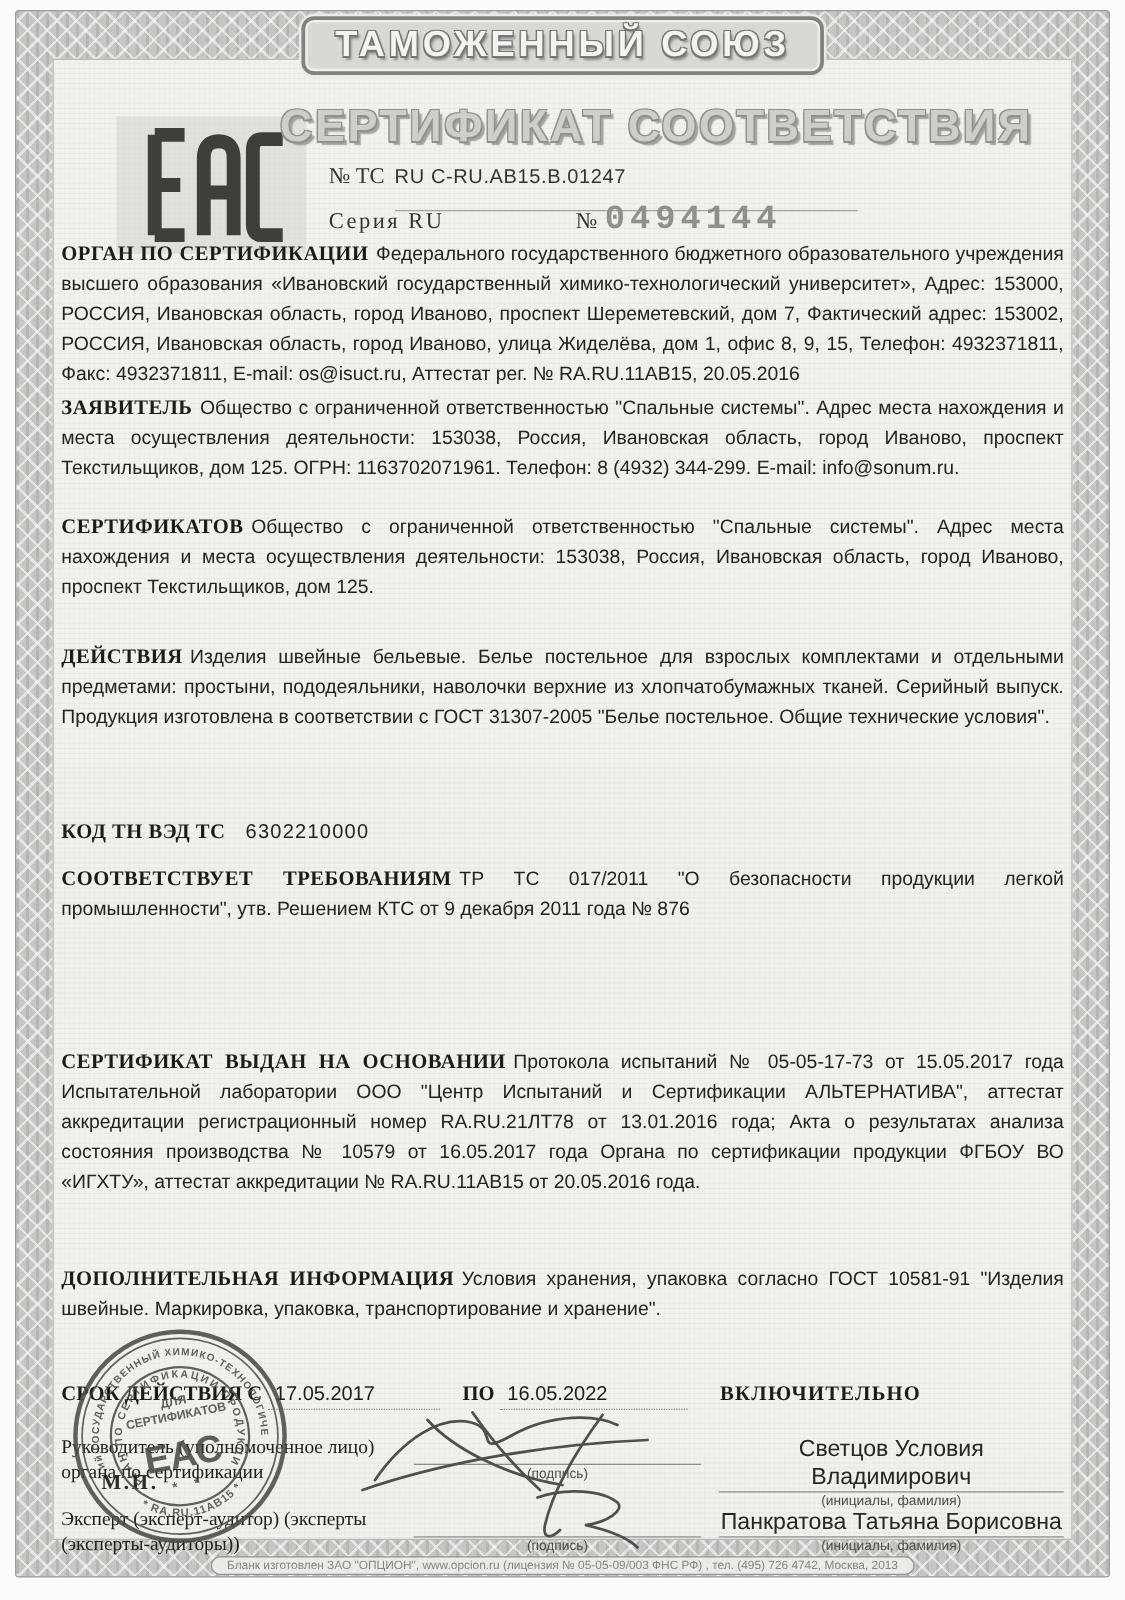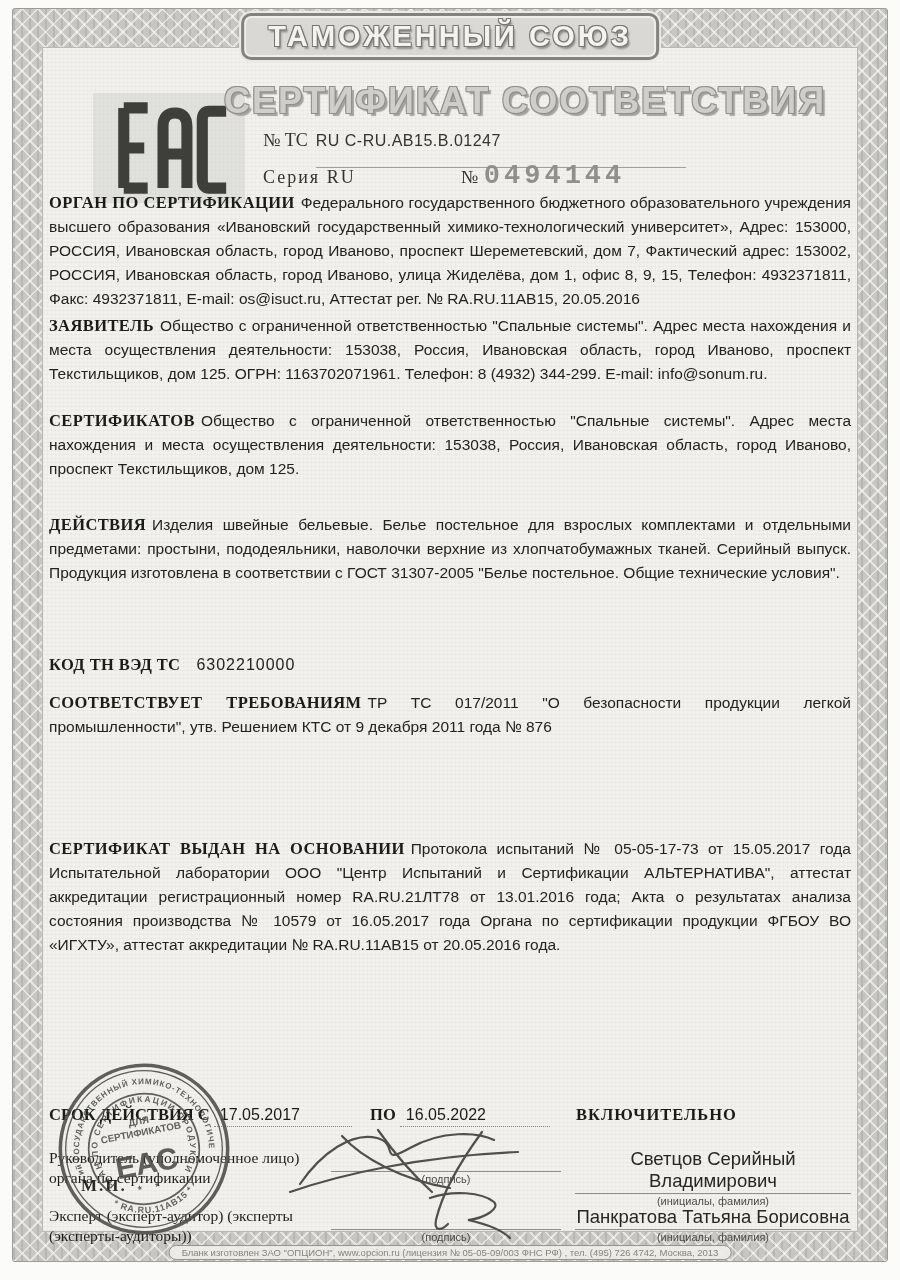--- a/index.html
+++ b/index.html
@@ -168,39 +168,40 @@
     <p class="section s-prod"><b class="h">ДЕЙСТВИЯ</b><span>Изделия швейные бельевые. Белье постельное для взрослых комплектами и отдельными предметами: простыни, пододеяльники, наволочки верхние из хлопчатобумажных тканей. Серийный выпуск. Продукция изготовлена в соответствии с ГОСТ 31307-2005 "Белье постельное. Общие технические условия".</span></p>
 
     <p class="section s-kod"><b class="h">КОД ТН ВЭД ТС</b><span class="code">6302210000</span></p>
 
     <p class="section s-soot"><b class="h">СООТВЕТСТВУЕТ ТРЕБОВАНИЯМ</b><span>ТР ТС 017/2011 "О безопасности продукции легкой промышленности", утв. Решением КТС от 9 декабря 2011 года № 876</span></p>
 
     <div class="section s-vydan">
       <p><b class="h">СЕРТИФИКАТ ВЫДАН НА ОСНОВАНИИ</b><span>Протокола испытаний № 05-05-17-73 от 15.05.2017 года Испытательной лаборатории ООО "Центр Испытаний и Сертификации АЛЬТЕРНАТИВА", аттестат аккредитации регистрационный номер RA.RU.21ЛТ78 от 13.01.2016 года; Акта о результатах анализа состояния производства № 10579 от 16.05.2017 года Органа по сертификации продукции ФГБОУ ВО «ИГХТУ», аттестат аккредитации № RA.RU.11АВ15 от 20.05.2016 года.</span></p>
     </div>
 
+    <p class="section s-dop"><b class="h">ДОПОЛНИТЕЛЬНАЯ ИНФОРМАЦИЯ</b><span>Условия хранения, упаковка согласно ГОСТ 10581-91 "Изделия швейные. Маркировка, упаковка, транспортирование и хранение".</span></p>
 
     <div class="validity">
       <span>СРОК ДЕЙСТВИЯ С</span>
       <span class="date">17.05.2017</span>
       <span>ПО</span>
       <span class="date date2">16.05.2022</span>
       <span class="incl">ВКЛЮЧИТЕЛЬНО</span>
     </div>
 
     <div class="mp">М.П.</div>
 
     <div class="sig-row sig-row1">
       <div class="sig-role">Руководитель (уполномоченное лицо) органа по сертификации</div>
       <div class="sig-line">
         <div class="rule"></div>
         <div class="sig-cap">(подпись)</div>
       </div>
       <div class="sig-name">
-        <span class="nm">Светцов Серийный Владимирович</span>
+        <span class="nm">Светцов Условия Владимирович</span>
         <div class="sig-cap">(инициалы, фамилия)</div>
       </div>
     </div>
 
     <div class="sig-row sig-row2">
       <div class="sig-role">Эксперт (эксперт-аудитор) (эксперты (эксперты-аудиторы))</div>
       <div class="sig-line">
         <div class="rule"></div>
         <div class="sig-cap">(подпись)</div>
       </div>

